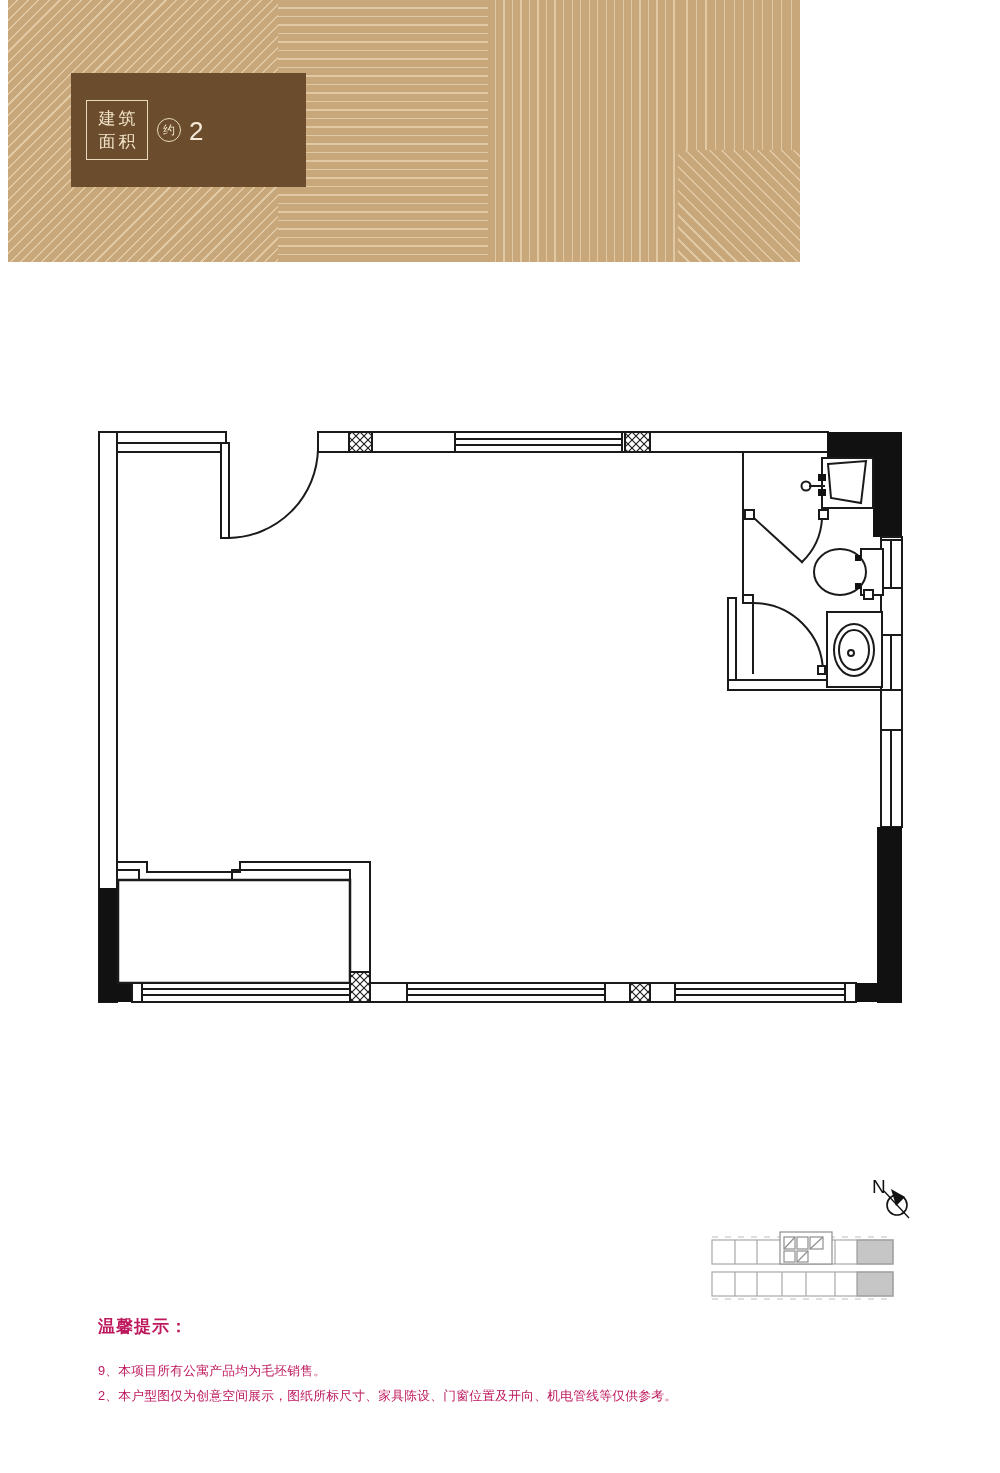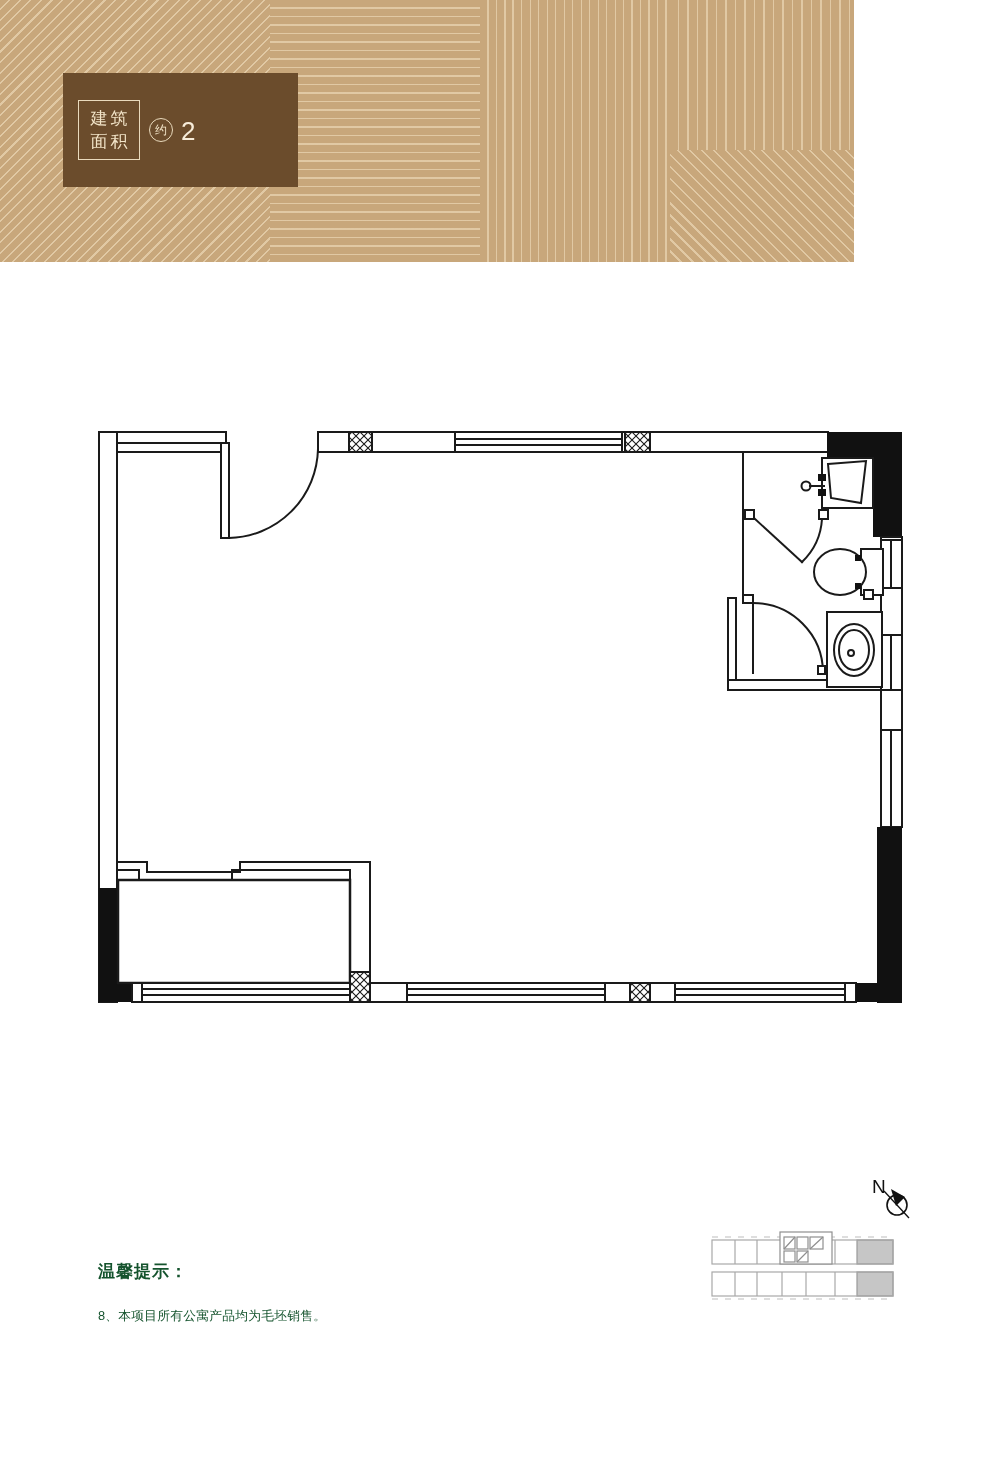--- a/index.html
+++ b/index.html
@@ -1,20 +1,20 @@
 <!DOCTYPE html>
 <html><head>
 <meta charset="utf-8">
 <style>
   html,body{margin:0;padding:0;background:#ffffff;}
   #page{position:relative;width:1000px;height:1473px;background:#ffffff;overflow:hidden;
         font-family:"Liberation Sans","DejaVu Sans",sans-serif;}
 
   
-  #banner{position:absolute;left:0;top:0;width:854px;height:262px;background:#c8a77b;overflow:hidden;text-align:right;}
+  #banner{position:absolute;left:8px;top:0;width:792px;height:262px;background:#c8a77b;overflow:hidden;text-align:right;}
   .pat{position:absolute;top:0;height:262px;opacity:.5;}
   #pat1{left:0;width:270px;background:repeating-linear-gradient(135deg,rgba(255,242,214,0) 0 6px,rgba(255,242,214,.9) 6px 7.5px);}
   #pat2{left:270px;width:210px;background:repeating-linear-gradient(0deg,rgba(255,242,214,0) 0 7px,rgba(255,242,214,.9) 7px 8.5px);}
   #pat3{left:480px;width:190px;background:repeating-linear-gradient(90deg,rgba(255,242,214,0) 0 7px,rgba(255,242,214,.9) 7px 8.5px);}
   #pat4{left:670px;top:0;height:150px;width:330px;background:repeating-linear-gradient(90deg,rgba(255,242,214,0) 0 8px,rgba(255,242,214,.9) 8px 9.5px);}
   #pat5{left:670px;top:150px;height:112px;width:330px;background:repeating-linear-gradient(45deg,rgba(255,242,214,0) 0 7px,rgba(255,242,214,.9) 7px 8.5px);}
 
   #badge{position:absolute;left:63px;top:73px;width:235px;height:114px;background:#6b4c2c;
          display:flex;align-items:center;}
   #area-label-box{margin-left:15px;width:60px;height:58px;border:1.5px solid #e9dabd;
@@ -23,21 +23,21 @@
   #approx-circle{margin-left:9px;width:22px;height:22px;border:1.5px solid #e9dabd;border-radius:50%;
          display:flex;align-items:center;justify-content:center;color:#f2e4c8;font-size:12px;flex:0 0 auto;}
   #area-value-wrap{margin-left:8px;color:#f7ecd9;display:flex;align-items:flex-start;}
   #area-value{font-size:64px;line-height:64px;font-weight:400;letter-spacing:-2px;}
   #area-exp{font-size:26px;line-height:26px;margin-top:2px;}
 
   
   #plan-svg{position:absolute;left:0;top:0;width:1000px;height:1473px;}
 
   
-  #notes{position:absolute;left:98px;top:1260px;width:836px;color:#14532d;}
+  #notes{position:absolute;left:98px;top:1315px;width:836px;color:#be185d;}
   #notes-title{font-size:17px;font-weight:bold;letter-spacing:1px;margin-bottom:20px;}
   .note-item{font-size:12.8px;line-height:25px;padding-left:24px;text-indent:-24px;letter-spacing:.2px;}
 </style>
 </head>
 <body>
 
 <div id="page">
 
   <div id="banner">
     <div class="pat" id="pat1"></div>
@@ -209,16 +209,17 @@
     <g>
       <text x="872" y="1193" font-size="19" fill="#111111" font-family="Liberation Sans, sans-serif">N</text>
       <line x1="884" y1="1191" x2="909" y2="1218" stroke="#111111" stroke-width="1.3"></line>
       <circle cx="897" cy="1205" r="10" stroke="#111111" stroke-width="1.6" fill="none"></circle>
       <path d="M891,1189 L905,1197 L896,1206 Z" fill="#111111"></path>
     </g>
   </svg>
 
   <div id="notes">
     <div id="notes-title">温馨提示：</div>
-    <div class="note-item">8、本项目所有公寓产品均为毛坯销售。</div>
+    <div class="note-item">9、本项目所有公寓产品均为毛坯销售。</div>
+    <div class="note-item">2、本户型图仅为创意空间展示，图纸所标尺寸、家具陈设、门窗位置及开向、机电管线等仅供参考。</div>
   </div>
 
 </div>
 
 </body></html>

